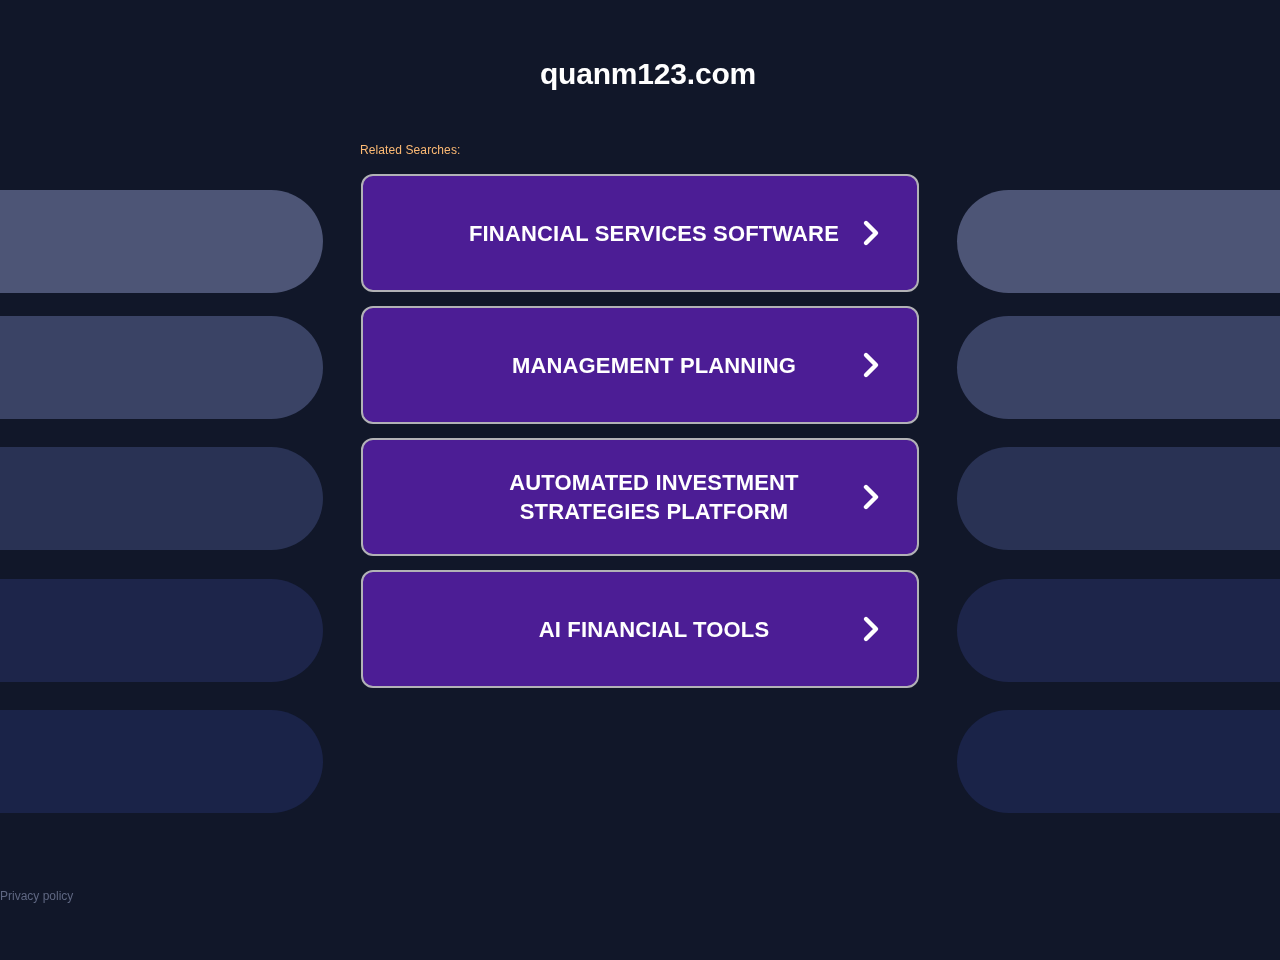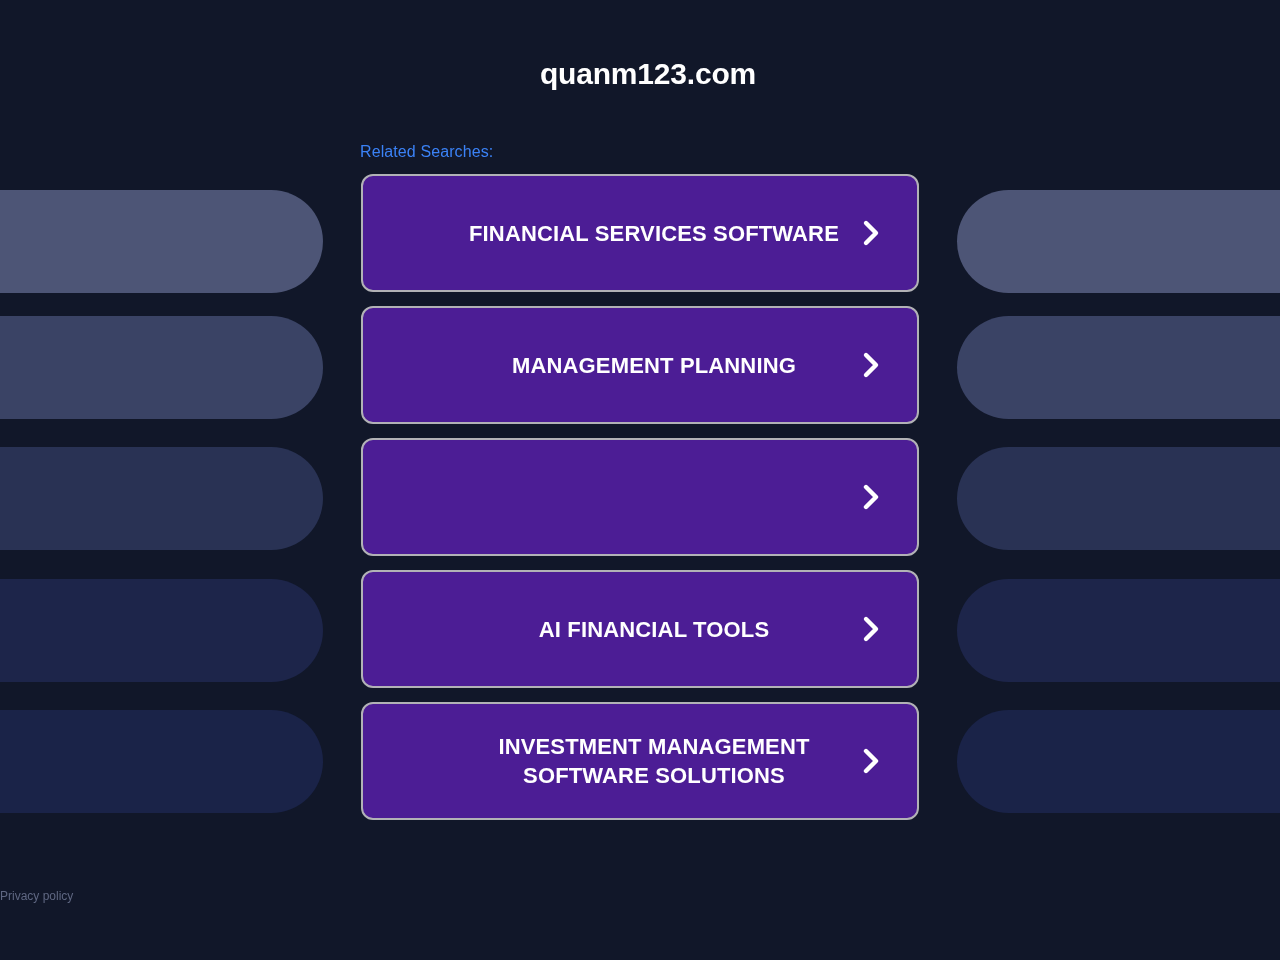--- a/index.html
+++ b/index.html
@@ -68,22 +68,22 @@
     font-weight: bold;
     color: #ffffff;
     letter-spacing: -0.2px;
     padding-left: 16px;
   }
 
   .related-label {
     position: absolute;
     top: 143px;
     left: 360px;
-    font-size: 16px;
-    color: #3b82f6;
+    font-size: 12px;
+    color: #fdba74;
     letter-spacing: 0.1px;
   }
 
   .card-stack {
     position: absolute;
     top: 174px;
     left: 361px;
     width: 558px;
   }
 
@@ -176,44 +176,37 @@
     <a class="search-card" href="#">
       <span class="card-label">MANAGEMENT PLANNING</span>
       <span class="chevron-icon">
         <svg viewBox="0 0 22 30" width="22" height="30" aria-hidden="true">
           <path d="M5 5 L15 15 L5 25" fill="none" stroke="#ffffff" stroke-width="4.4" stroke-linecap="round" stroke-linejoin="round"></path>
         </svg>
       </span>
     </a>
 
     <a class="search-card" href="#">
+      <span class="card-label">AUTOMATED INVESTMENT STRATEGIES PLATFORM</span>
       <span class="chevron-icon">
         <svg viewBox="0 0 22 30" width="22" height="30" aria-hidden="true">
           <path d="M5 5 L15 15 L5 25" fill="none" stroke="#ffffff" stroke-width="4.4" stroke-linecap="round" stroke-linejoin="round"></path>
         </svg>
       </span>
     </a>
 
     <a class="search-card" href="#">
       <span class="card-label">AI FINANCIAL TOOLS</span>
       <span class="chevron-icon">
         <svg viewBox="0 0 22 30" width="22" height="30" aria-hidden="true">
           <path d="M5 5 L15 15 L5 25" fill="none" stroke="#ffffff" stroke-width="4.4" stroke-linecap="round" stroke-linejoin="round"></path>
         </svg>
       </span>
     </a>
 
-    <a class="search-card" href="#">
-      <span class="card-label">INVESTMENT MANAGEMENT SOFTWARE SOLUTIONS</span>
-      <span class="chevron-icon">
-        <svg viewBox="0 0 22 30" width="22" height="30" aria-hidden="true">
-          <path d="M5 5 L15 15 L5 25" fill="none" stroke="#ffffff" stroke-width="4.4" stroke-linecap="round" stroke-linejoin="round"></path>
-        </svg>
-      </span>
-    </a>
 
   </div>
 
   <div class="footer">
     <a class="privacy-link" href="#">Privacy policy</a>
   </div>
 
 </div>
 
 </body></html>

